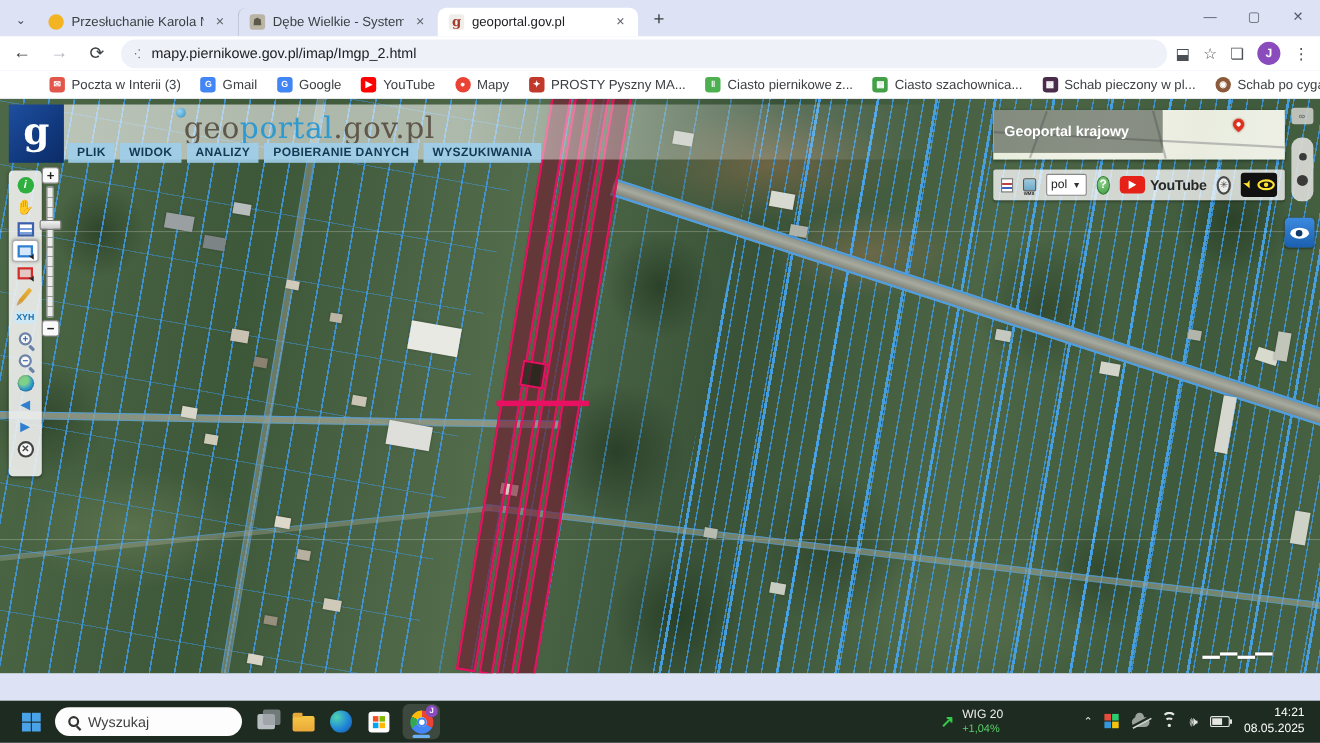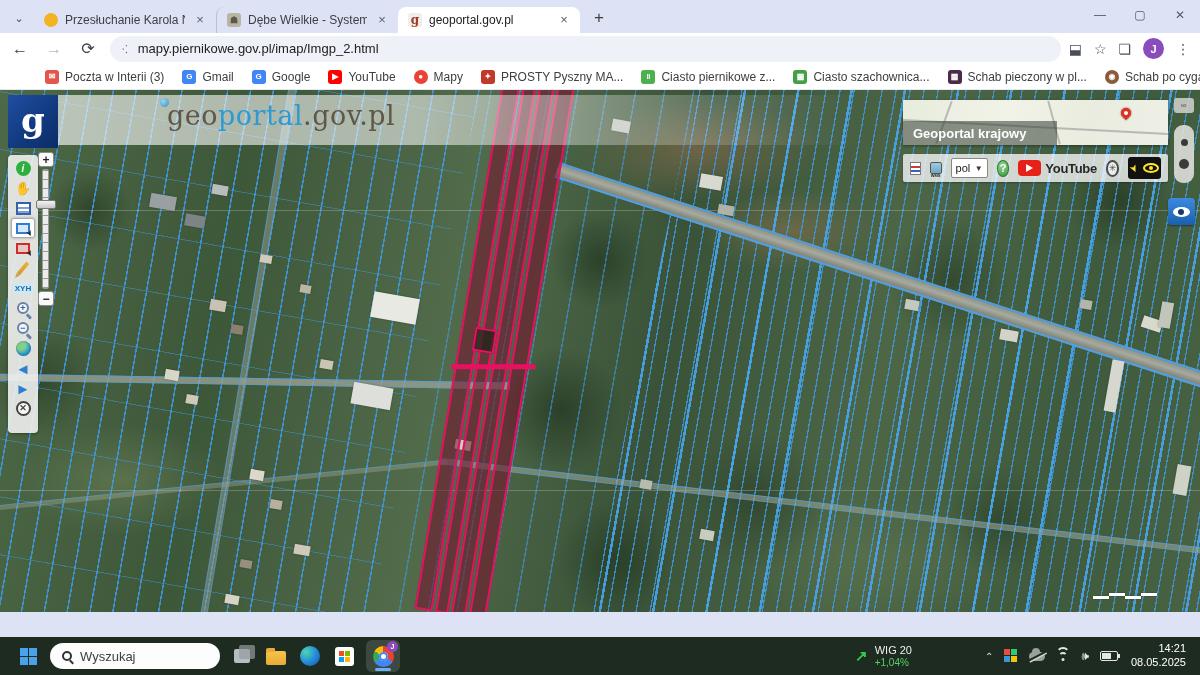--- a/index.html
+++ b/index.html
@@ -123,21 +123,21 @@
   .ic-close { width:15px; height:15px; border-radius:50%; border:2px solid #444; color:#444; font-size:9px; font-weight:bold; display:flex; align-items:center; justify-content:center; background:rgba(255,255,255,.7); }
 
   .zoomer { position:absolute; left:38px; top:62px; width:18px; }
   .zbtn { width:16px; height:15px; background:#fafafa; border:1px solid #8a8a8a; border-radius:3px; color:#222; font-size:12px; font-weight:bold; display:flex; align-items:center; justify-content:center; }
   .ztrack { width:7px; height:120px; margin:2px 0 2px 4px; background:repeating-linear-gradient(to bottom, #9a9a9a 0 1px, #ececec 1px 9px); border:1px solid #9a9a9a; border-radius:2px; }
   .zhandle { position:absolute; left:-2px; top:48px; width:20px; height:9px; background:linear-gradient(#f2f2f2,#c8c8c8); border:1px solid #7a7a7a; border-radius:2px; }
 
   .minimap { position:absolute; left:903px; top:10px; width:265px; height:45px; overflow:hidden; box-shadow:0 1px 3px rgba(0,0,0,.4);
     background:linear-gradient(100deg,#e7ecdc,#f2f3e8 40%,#e9ecdf 70%,#eef0e6); }
   .mm-road { position:absolute; background:rgba(150,150,150,.6); }
-  .mm-label { position:absolute; left:0; top:0; width:58%; height:24px; background:rgba(50,60,50,.55); color:#fff; font-size:13px; font-weight:bold; display:flex; align-items:center; padding-left:10px;margin-top:21px; }
+  .mm-label { position:absolute; left:0; top:0; width:58%; height:39px; background:rgba(50,60,50,.55); color:#fff; font-size:13px; font-weight:bold; display:flex; align-items:center; padding-left:10px; }
   .mm-marker { position:absolute; left:218px; top:8px; width:10px; height:10px; background:#e03020; border-radius:50% 50% 50% 0; transform:rotate(-45deg); box-shadow:0 0 2px #802010; }
   .mm-marker::after { content:""; position:absolute; left:3px; top:3px; width:4px; height:4px; border-radius:50%; background:#fff; }
 
   .gp-toolbar { position:absolute; left:903px; top:64px; width:265px; height:28px; background:rgba(250,250,250,.78); border-radius:2px; display:flex; align-items:center; gap:9px; padding:0 7px; box-shadow:0 1px 2px rgba(0,0,0,.3); }
   .ic-legend { width:14px; height:13px; border:1px solid #7a7a7a; background:linear-gradient(#fff 0 3px,#c04040 3px 5px,#fff 5px 7px,#4060c0 7px 9px,#fff 9px); }
   .ic-wms { width:16px; height:12px; background:linear-gradient(#9ecbe0,#6fa8c8); border:1px solid #555; border-radius:2px; position:relative; }
   .ic-wms::after { content:"WMS"; position:absolute; left:0; right:0; bottom:-5px; font-size:4px; color:#222; text-align:center; font-weight:bold; }
   .lang-select { width:48px; height:20px; background:#fff; border:1px solid #888; border-radius:2px; font-size:11px; color:#222; display:flex; align-items:center; justify-content:space-between; padding:0 4px; }
   .lang-select .chev { font-size:8px; color:#333; }
   .ic-help { width:17px; height:17px; border-radius:50%; background:radial-gradient(circle at 35% 30%, #8fd48f, #3f9a3f); color:#fff; font-size:11px; font-weight:bold; display:flex; align-items:center; justify-content:center; border:1px solid #2c7a2c; }
@@ -364,20 +364,27 @@
       <div class="pstrip" style="left:55px;width:17px"></div>
       <div class="pnotch"></div>
       <div class="pcross"></div>
     </div>
 
     <div class="gp-header"></div>
     <div class="gp-logo">
         <span>g</span>
       </div>
     <div class="gp-title"><span class="ball"></span><span class="p1">geo</span><span class="p2">portal</span><span class="p3">.gov.pl</span></div>
+    <div class="gp-menu">
+      <div>PLIK</div>
+      <div>WIDOK</div>
+      <div>ANALIZY</div>
+      <div>POBIERANIE DANYCH</div>
+      <div>WYSZUKIWANIA</div>
+    </div>
 
     <div class="tool-panel">
       <div class="tool">
           <span class="ic-info">i</span>
         </div>
       <div class="tool">
           <span class="ic-hand">✋</span>
         </div>
       <div class="tool">
           <span class="ic-table"></span>

